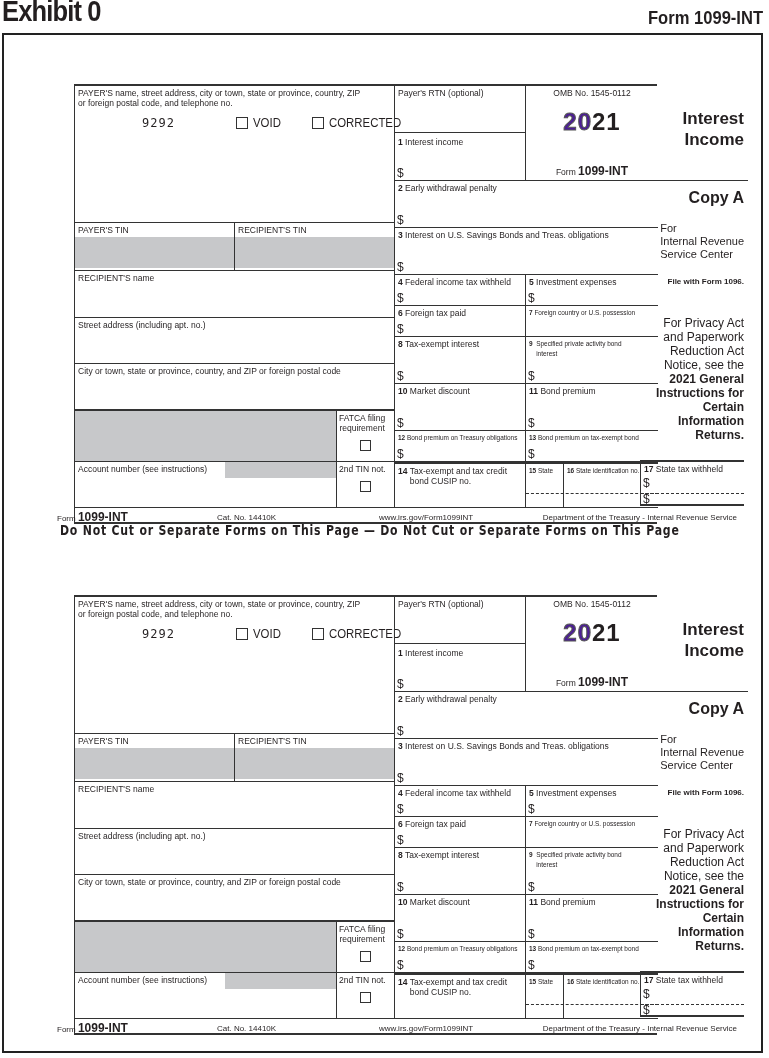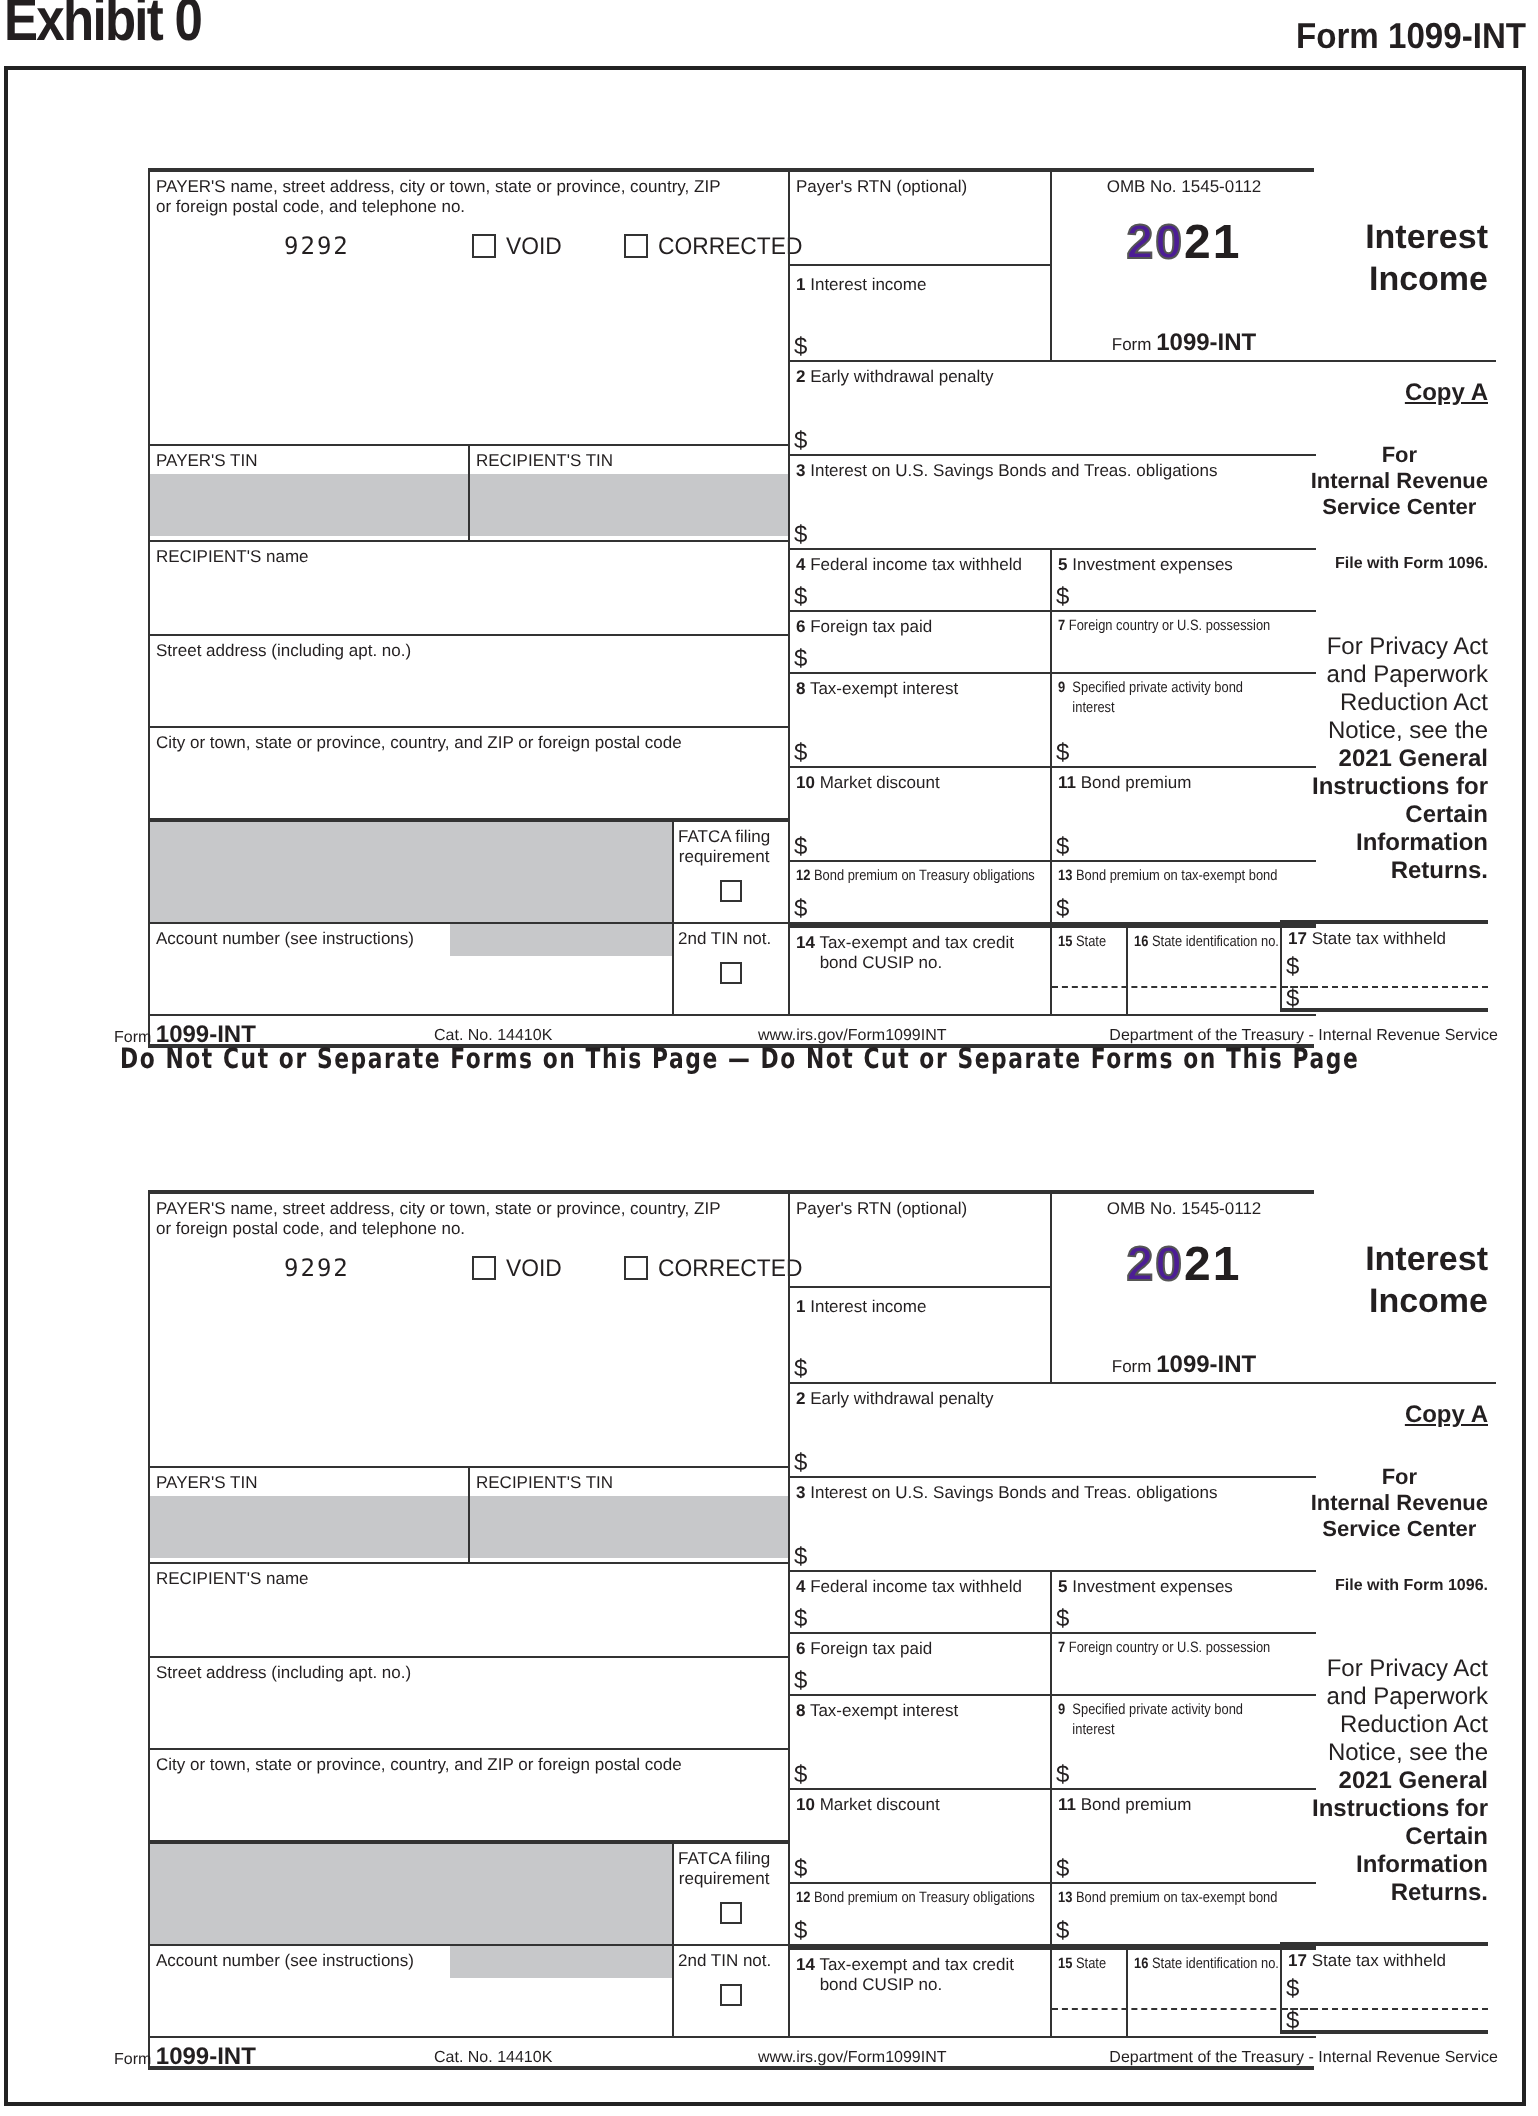--- a/index.html
+++ b/index.html
@@ -36,38 +36,38 @@
   .t b { font-weight: bold; }
   .dollar { position: absolute; left: 2px; bottom: 0px; font-size: 12px; line-height: 13px; }
   .shade { position: absolute; background: #c7c8ca; }
   .box { position: absolute; width: 11px; height: 11px; border: 1px solid #333; background: #fff; box-sizing: border-box; }
   .dash { position: absolute; border-top: 1px dashed #333; height: 0; }
 
   .side { position: absolute; left: 583px; top: 18px; width: 104px; height: 424px; }
   .side .interest { position: absolute; right: 0; top: 24px; text-align: right; font-size: 17px;
                     font-weight: bold; line-height: 21px; }
   .side .rule { position: absolute; left: 0; right: -4px; top: 96px; border-top: 1px solid #333; }
-  .side .copya { position: absolute; right: 0; top: 105px; font-size: 12px; font-weight: bold; text-decoration: underline; }
-  .side .for { position: absolute; right: 0; top: 138px; text-align: center; font-size: 11px; line-height: 13px; font-weight: bold; }
+  .side .copya { position: absolute; right: 0; top: 105px; font-size: 16px; font-weight: bold; }
+  .side .for { position: absolute; right: 0; top: 138px; text-align: left; font-size: 11px; line-height: 13px; font-weight: normal; }
   .side .file { position: absolute; right: 0; top: 193px; font-size: 8px; font-weight: bold; }
   .side .privacy { position: absolute; right: 0; top: 232px; text-align: right; font-size: 12px; line-height: 14px; }
   .side .privacy b { font-weight: bold; text-align: center; }
 
   .year { position: absolute; left: 0; right: 0; top: 22px; text-align: center; font-size: 24px; font-weight: bold; letter-spacing: 1px; }
   .year .outline { color: #4c1d95; -webkit-text-stroke: 1px #555; }
   .omb { position: absolute; left: 0; right: 0; top: 2px; text-align: center; font-size: 8.5px; }
   .formname { position: absolute; left: 0; right: 0; bottom: 2px; text-align: center; font-size: 8.5px; }
   .formname b { font-size: 12px; }
 
   .footer { position: absolute; left: 0; top: 444px; width: 692px; height: 14px; font-size: 8px; }
   .footer .f1 { position: absolute; left: 0; top: 0; }
   .footer .f1 b { font-size: 12px; }
   .footer .f2 { position: absolute; left: 160px; top: 3px; }
   .footer .f3 { position: absolute; left: 322px; top: 3px; }
-  .footer .f4 { position: absolute; right: 0; top: 3px; padding-left: 16px; }
+  .footer .f4 { position: absolute; right: 12px; top: 3px; padding-left: 16px; }
 
   .donotcut { position: absolute; left: 60px; top: 522px; font-size: 14px; font-weight: bold;
               letter-spacing: 1px; font-family: "DejaVu Sans", sans-serif; transform: scaleX(0.78);
               transform-origin: left top; white-space: nowrap; }
 </style>
 </head>
 <body>
 
 <div class="exhibit">Exhibit 0</div>
 <div class="form-label-top">Form 1099-INT</div>

